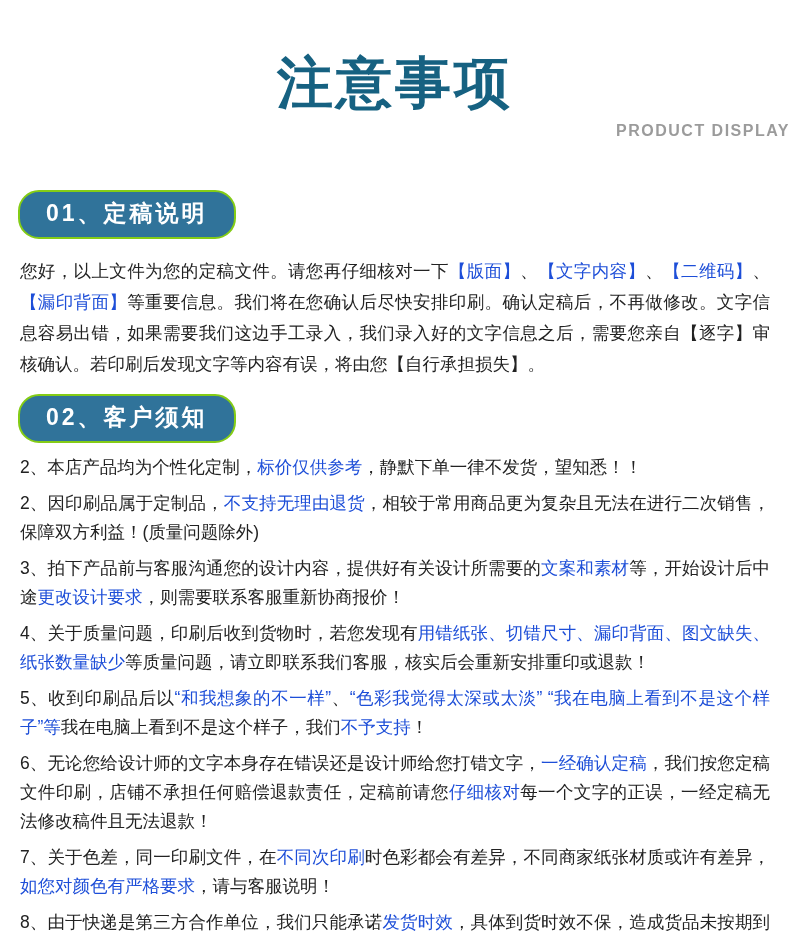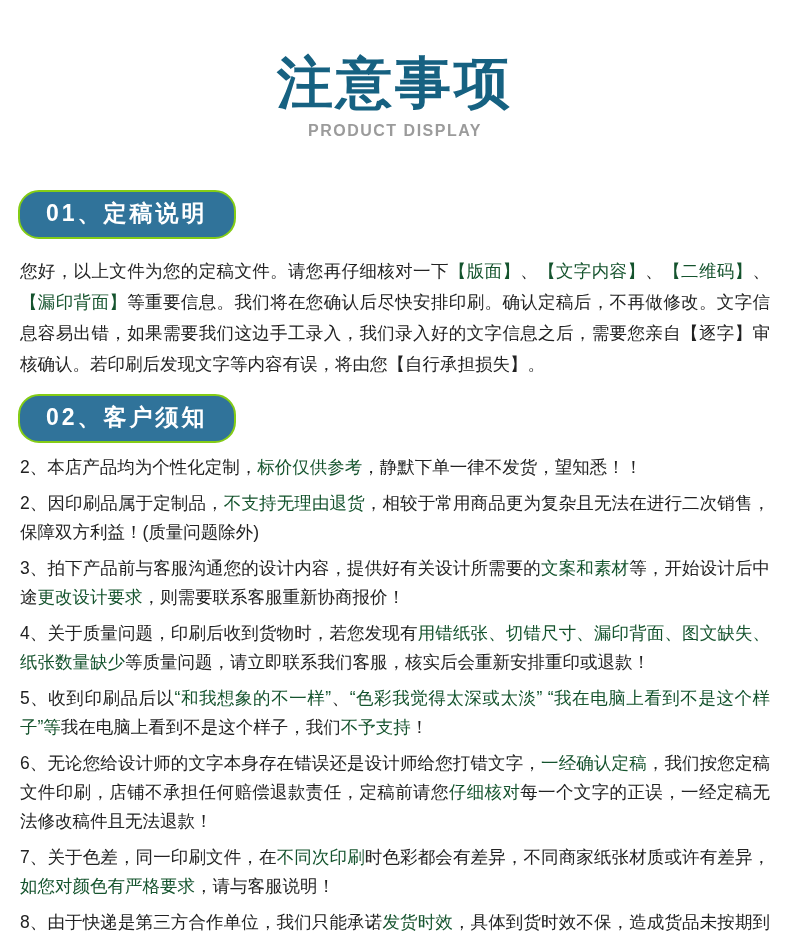--- a/index.html
+++ b/index.html
@@ -21,20 +21,21 @@
     letter-spacing: 3px;
     color: #166181;
     line-height: 1.12;
   }
   .hdr .subtitle {
     margin-top: 7px;
     font-size: 16px;
     font-weight: bold;
     letter-spacing: 1.5px;
     color: #9b9b9b;
+    text-align: right;
   }
 
   
   .sec1 { margin-top: 50px; }
   .sec2 { margin-top: 14px; }
   .badge {
     display: inline-block;
     margin-left: 18px;
     background: #30739a;
     border: 2px solid #84cc16;
@@ -53,21 +54,21 @@
     line-height: 31px;
     text-align: justify;
   }
   .items { margin: 10px 20px 0 20px; }
   .item {
     font-size: 17.5px;
     line-height: 29px;
     margin-bottom: 7px;
     text-align: justify;
   }
-  .hl { color: #14532d; }
+  .hl { color: #1d4ed8; }
 </style>
 </head>
 <body>
 
 <div class="page">
 
   <header class="hdr">
     <h1>注意事项</h1>
     <div class="subtitle">PRODUCT DISPLAY</div>
   </header>

